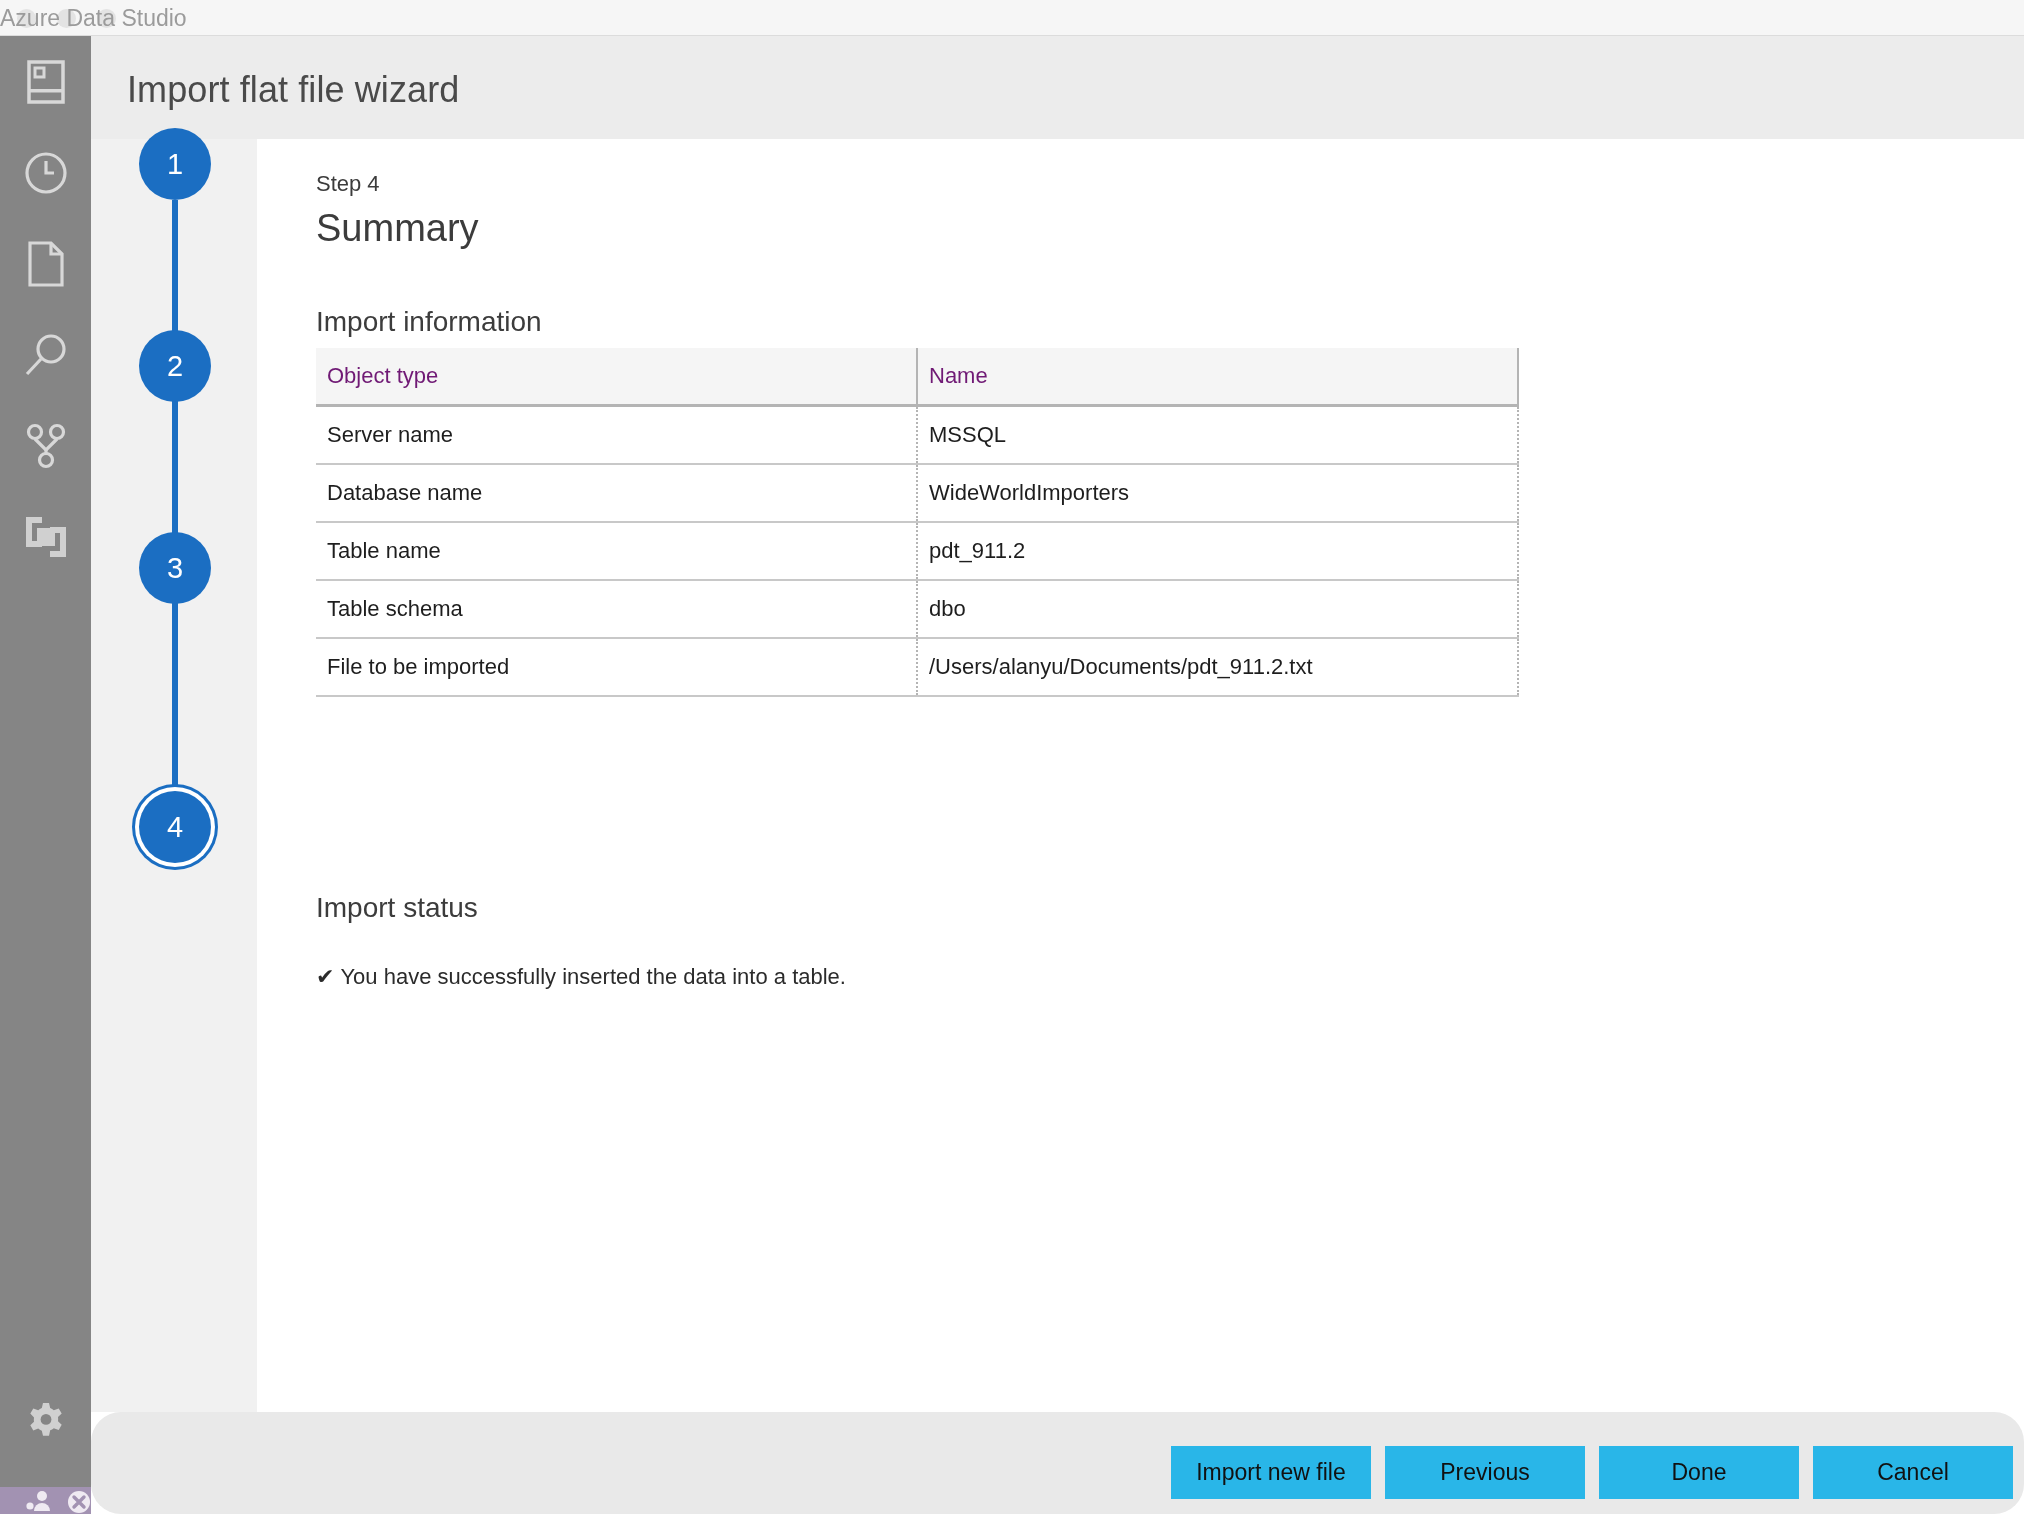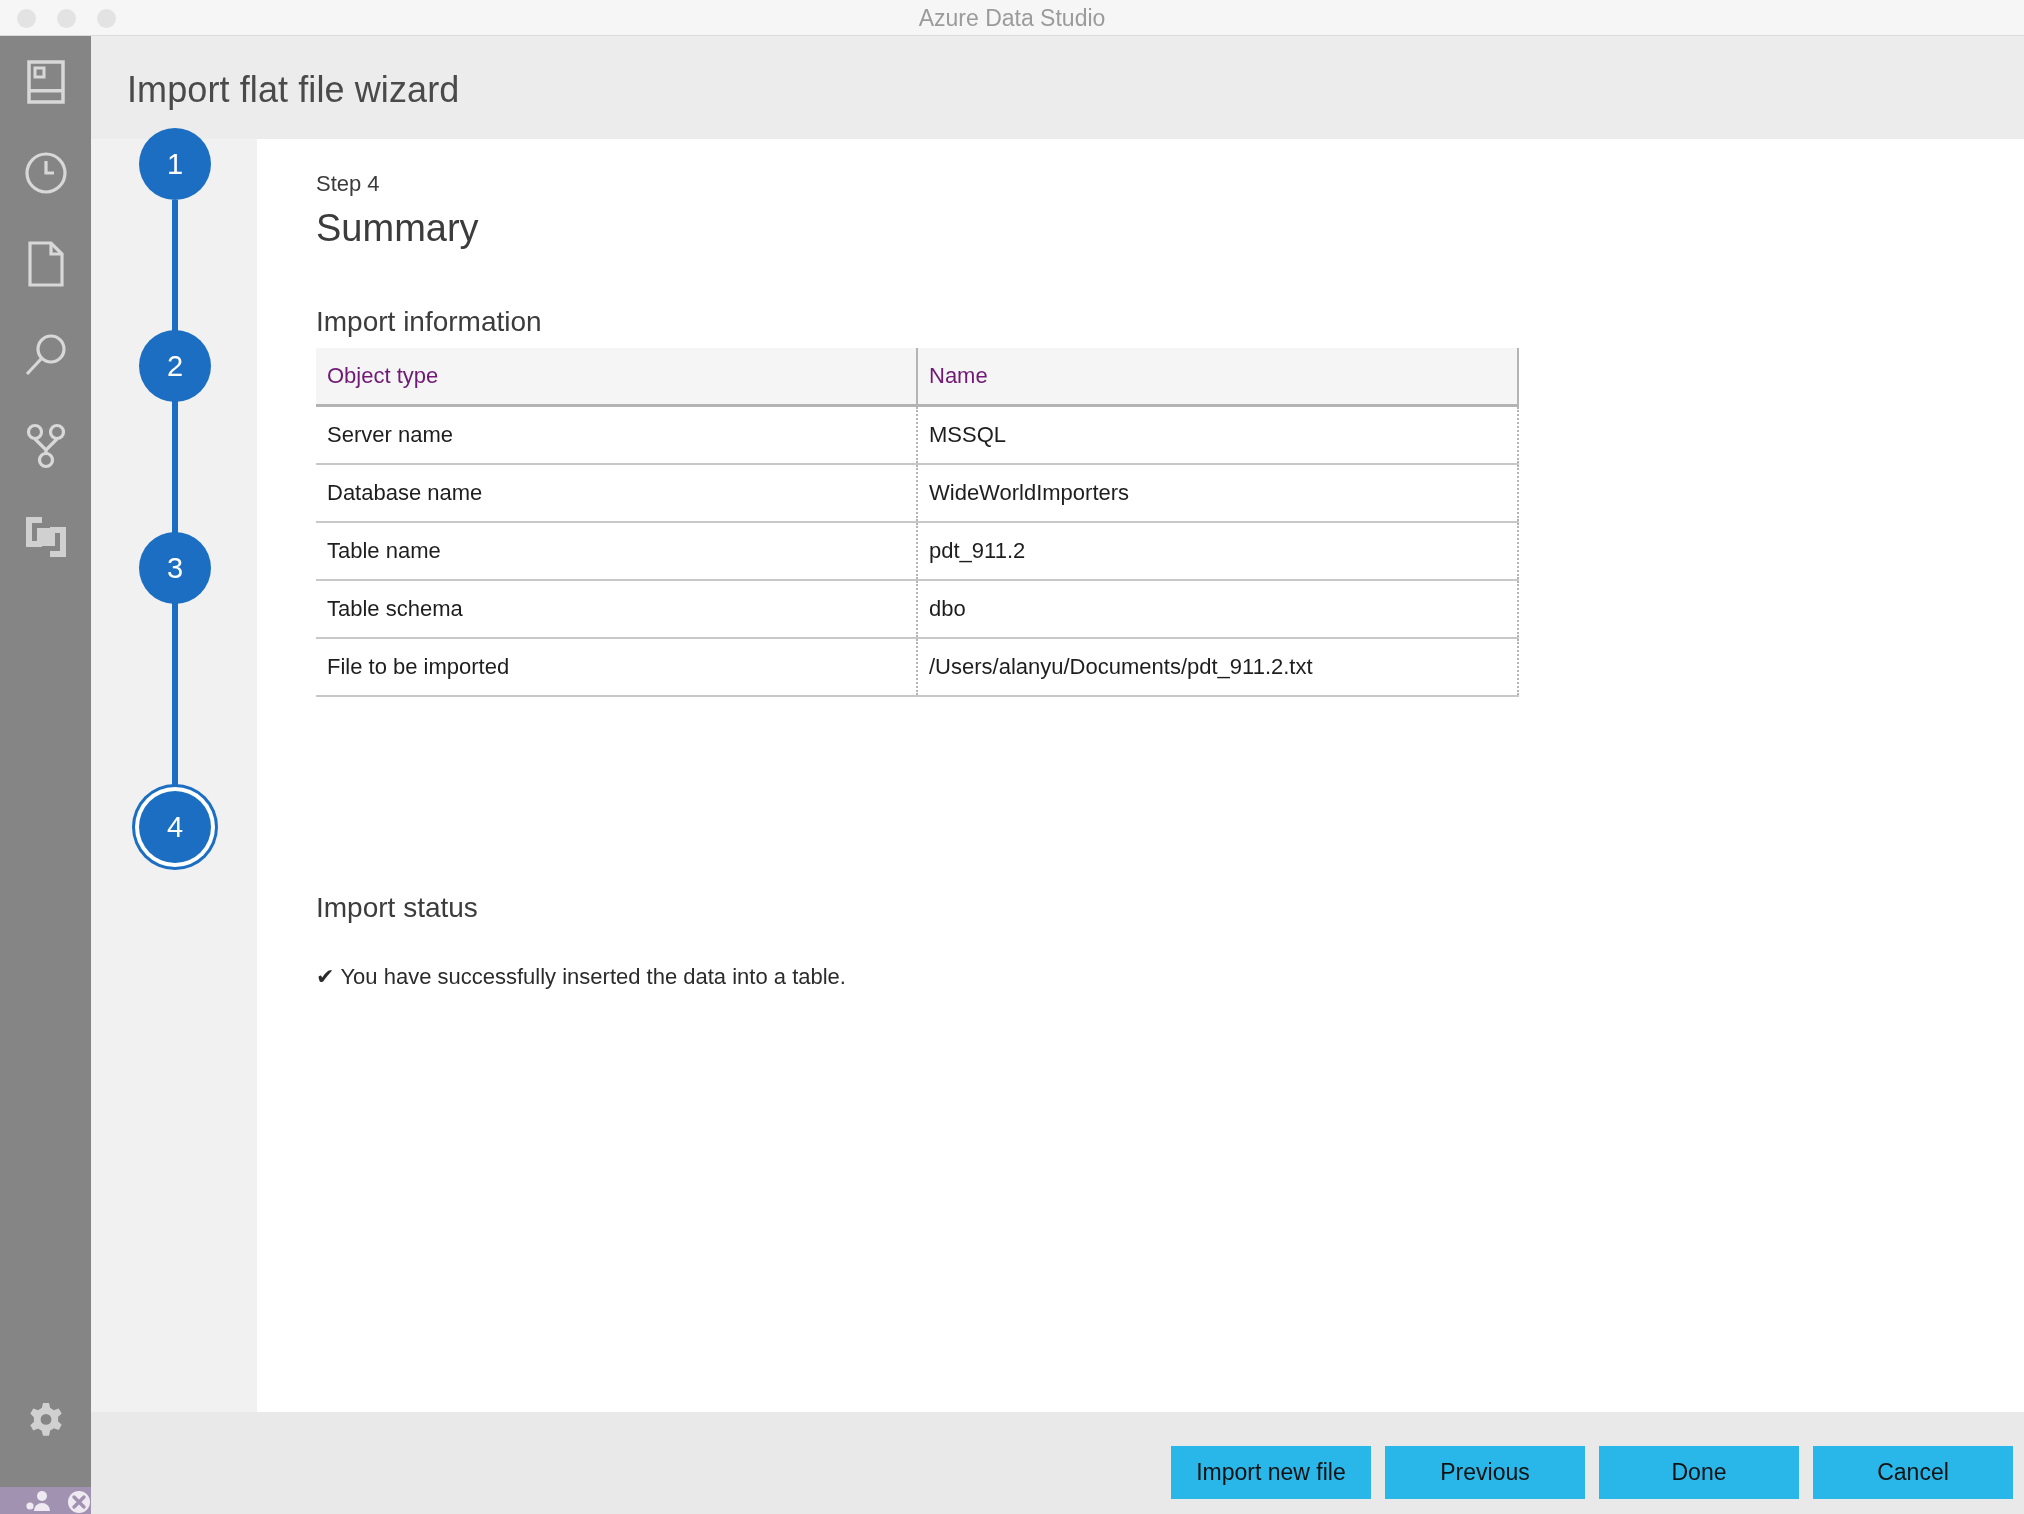--- a/index.html
+++ b/index.html
@@ -23,21 +23,21 @@
     width: 19px; height: 19px;
     border-radius: 50%;
     background: #e3e3e3;
   }
   #tl-close { left: 17px; }
   #tl-min   { left: 57px; }
   #tl-max   { left: 97px; }
   #window-title {
     position: absolute; left: 0; top: 0;
     width: 2024px; height: 36px;
-    line-height: 36px; text-align: center;
+    line-height: 36px; text-align: left;
     font-size: 23px; color: #9b9b9b;
   }
 
   
   #activitybar {
     position: absolute; left: 0; top: 36px;
     width: 91px; height: 1451px;
     background: #858585;
   }
   .act-icon {
@@ -143,20 +143,21 @@
     position: absolute; left: 59px; top: 825px;
     font-size: 22px; color: #2b2b2b;
   }
   #status-check { margin-right: 6px; }
 
   
   #footer {
     position: absolute; left: 91px; top: 1412px;
     width: 1933px; height: 102px;
     background: #e9e9e9;
+    border-radius: 30px;
   }
   .wizard-btn {
     position: absolute; top: 34px;
     height: 53px;
     background: #29b6e8;
     color: #111111;
     border: none;
     font-family: "Liberation Sans", sans-serif;
     font-size: 23px;
     cursor: pointer;

